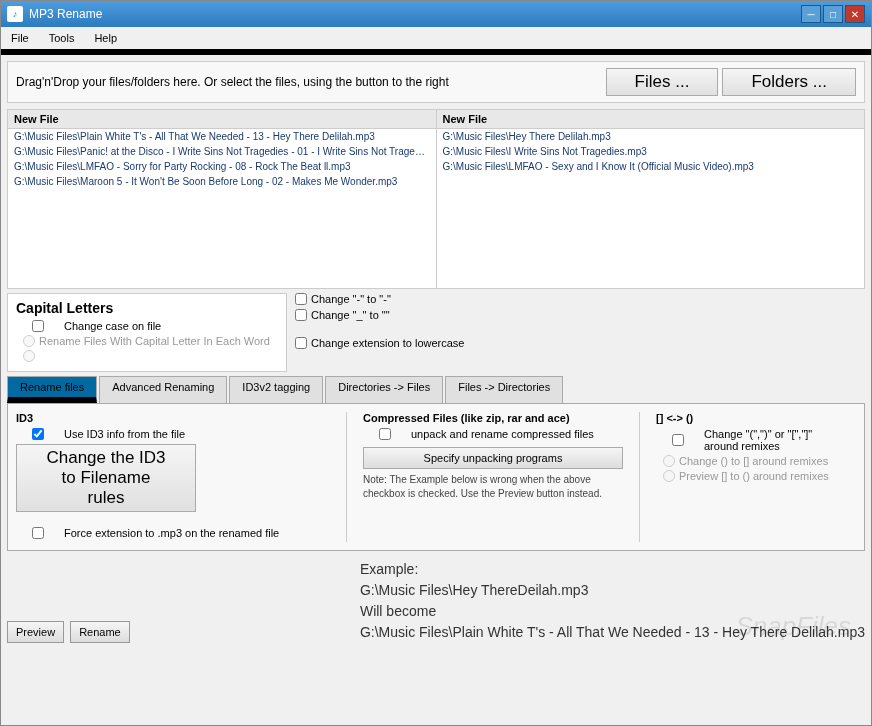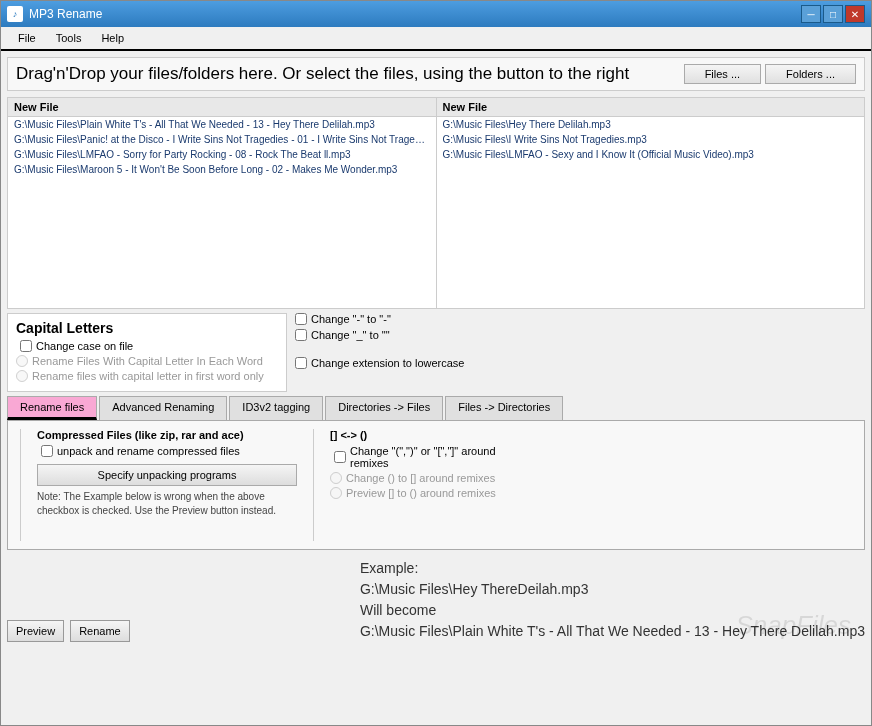--- a/index.html
+++ b/index.html
@@ -46,53 +46,53 @@
       width: 20px; height: 18px;
       background: #5aa0d8;
       border: 1px solid #1a5a8a;
       cursor: pointer;
       display: flex; align-items: center; justify-content: center;
       font-size: 10px; color: white;
     }
     .tb-btn.close { background: #c0392b; }
     .menubar {
       background: #f0f0f0;
-      border-bottom: 2px solid #000000;
-      display: flex;
-      padding: 2px 7px;
+      border-bottom: 6px solid #000000;
+      display: flex;
+      padding: 2px 0;
     }
     .menu-item {
       padding: 3px 10px;
       cursor: pointer;
       font-size: 11px;
     }
     .drag-drop-bar {
       background: #f8f8f8;
       border: 1px solid #ccc;
       margin: 6px;
       padding: 6px 8px;
       display: flex;
       align-items: center;
       justify-content: space-between;
     }
-    .drag-drop-text { font-size: 17px; }
+    .drag-drop-text { font-size: 12px; }
     .drag-drop-buttons { display: flex; gap: 4px; }
     .btn {
-      padding: 3px 20px;
+      padding: 3px 28px;
       background: linear-gradient(to bottom, #f5f5f5, #e0e0e0);
       border: 1px solid #aaa;
       cursor: pointer;
-      font-size: 11px;
+      font-size: 17px;
       min-width: 60px;
     }
     .files-panel {
       margin: 0 6px;
       border: 1px solid #ccc;
       background: white;
-      height: 212px;
+      height: 180px;
       display: flex;
     }
     .files-col {
       flex: 1;
       border-right: 1px solid #ccc;
       overflow: hidden;
     }
     .files-col:last-child { border-right: none; }
     .col-header {
       background: #e8e8e8;
@@ -121,29 +121,29 @@
       padding: 6px 8px;
     }
     .group-label {
       font-weight: bold;
       font-size: 14px;
       margin-bottom: 4px;
     }
     .checkbox-row {
       display: flex;
       align-items: center;
-      gap: 4px;
-      margin: 3px 4px;
+      gap: 20px;
+      margin: 3px 16px;
       font-size: 11px;
     }
     .radio-row {
       display: flex;
       align-items: center;
       gap: 4px;
-      margin: 3px 0;
+      margin: 3px 7px;
       font-size: 11px;
       color: #888;
     }
     .middle-options {
       flex: 1;
       display: flex;
       flex-direction: column;
       gap: 4px;
     }
     .middle-row {
@@ -168,22 +168,22 @@
     .tab {
       padding: 4px 12px;
       background: #e0e0e0;
       border: 1px solid #aaa;
       border-bottom: none;
       cursor: pointer;
       font-size: 11px;
       margin-right: 2px;
     }
     .tab.active {
-      background: #f9a8d4;
-      border-bottom: 3px solid #000000;
+      background: #0369a1;
+      border-bottom: 6px solid #000000;
       font-weight: normal;
       z-index: 2;
       position: relative;
     }
     .tab-content {
       border: 1px solid #aaa;
       background: #f8f8f8;
       padding: 8px;
       min-height: 130px;
       display: flex;
@@ -306,21 +306,20 @@
       <div class="checkbox-row">
         <input type="checkbox" style="">
         <span>Change case on file</span>
       </div>
       <div class="radio-row">
         <input type="radio" name="capital" disabled="" style="">
         <span class="disabled-text">Rename Files With Capital Letter In Each Word</span>
       </div>
       <div class="radio-row">
         <input type="radio" name="capital" disabled="" style="">
-        <span class="disabled-text">Rename files with capital letter in first word only</span>
       </div>
     </div>
 
     <div class="middle-options">
       <div class="middle-row">
         <input type="checkbox" style="">
         <span>Change "-" to "-"</span>
       </div>
       <div class="middle-row">
         <input type="checkbox" style="">
@@ -338,20 +337,35 @@
   <div class="tabs-container">
     <div class="tabs-bar">
       <div class="tab active">Rename files</div>
       <div class="tab">Advanced Renaming</div>
       <div class="tab">ID3v2 tagging</div>
       <div class="tab">Directories -&gt; Files</div>
       <div class="tab">Files -&gt; Directories</div>
     </div>
     <div class="tab-content">
 
+      <div class="tab-section tab-id3">
+        <div class="section-title">ID3</div>
+        <div class="checkbox-row">
+          <input type="checkbox" checked="" style="">
+          <span>Use ID3 info from the file</span>
+        </div>
+        <div style="margin: 4px 0;">
+          <button class="btn" style="width:180px;">Change the ID3 to Filename rules</button>
+        </div>
+        <div style="height: 8px;"></div>
+        <div class="checkbox-row">
+          <input type="checkbox" style="">
+          <span>Force extension to .mp3 on the renamed file</span>
+        </div>
+      </div>
 
       <div class="divider-v"></div>
 
       <div class="tab-section tab-compressed">
         <div class="section-title">Compressed Files (like zip, rar and ace)</div>
         <div class="checkbox-row">
           <input type="checkbox" style="">
           <span>unpack and rename compressed files</span>
         </div>
         <button class="specify-btn">Specify unpacking programs</button>

